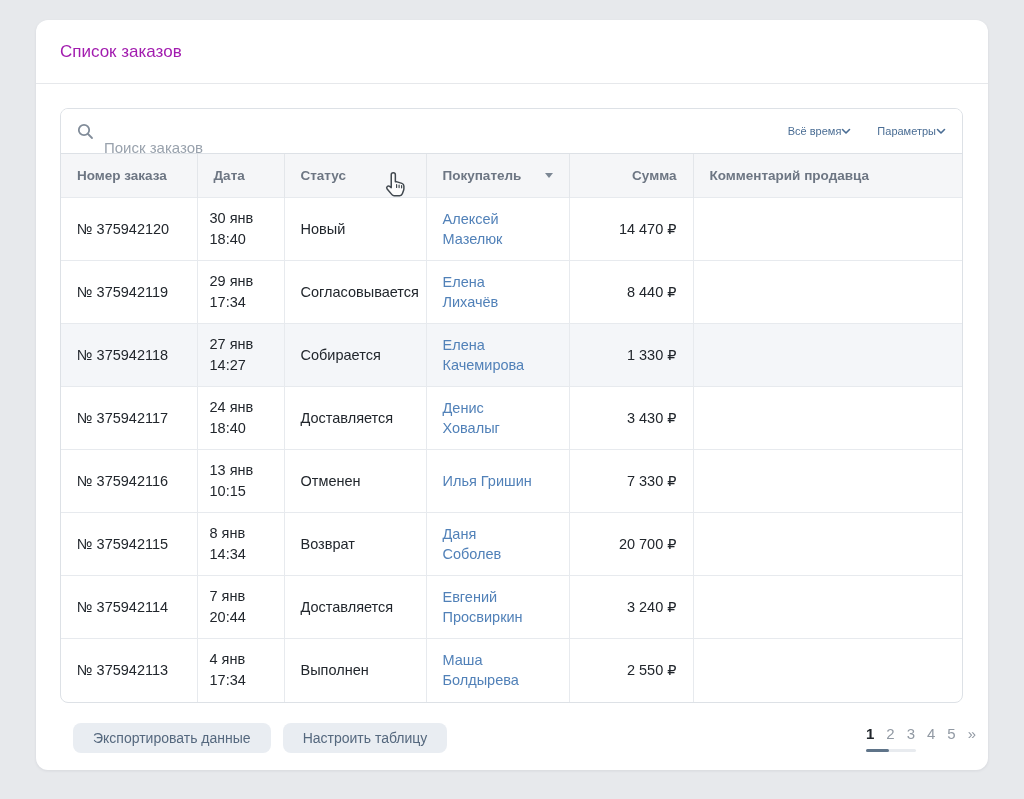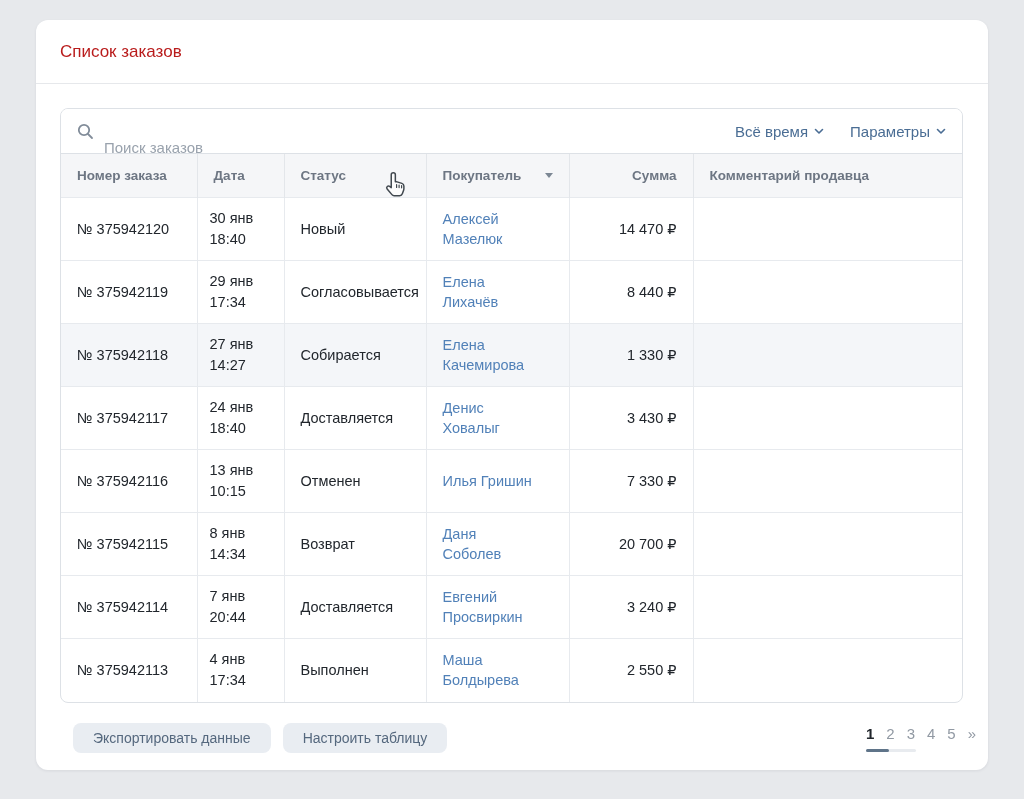--- a/index.html
+++ b/index.html
@@ -8,31 +8,31 @@
     --control-link:#4a6d94; --placeholder:#99a2ad; --icon-gray:#818c99; --row-highlight:#f4f6f9;
     --row-border:#e7eaee; --button-bg:#e9edf2; --button-text:#55687e; --page-inactive:#9199a3;
     --indicator-thumb:#5f7489; --indicator-track:#e8ebef;
   }
   *{box-sizing:border-box;margin:0;padding:0;}
   html,body{width:1024px;height:799px;overflow:hidden;}
   body{background:var(--page-bg);font-family:"Liberation Sans","DejaVu Sans",sans-serif;position:relative;}
   .card{position:absolute;left:36px;top:20px;width:952px;height:750px;background:var(--card-bg);
         border-radius:12px;box-shadow:0 1px 3px rgba(20,30,50,.08);}
   .card-header{height:64px;display:flex;align-items:center;padding:0 24px;border-bottom:1px solid var(--divider);}
-  .card-title{font-size:17px;color:#b91c1c;}
+  .card-title{font-size:17px;color:#a21caf;}
   .card-body{padding:24px;}
   .table-shell{width:903px;border:1px solid var(--container-border);border-radius:8px;overflow:hidden;background:#fff;}
   
   .toolbar{height:44px;display:flex;align-items:center;padding:0 16px;background:#fff;}
   .search-wrap{display:flex;align-items:center;gap:10px;flex:1 1 auto;}
   .search-input{border:none;outline:none;font-size:15px;color:var(--body-text);width:320px;background:transparent;
                 font-family:"Liberation Sans","DejaVu Sans",sans-serif;margin-top:32px;}
   .search-input::placeholder{color:var(--placeholder);}
   .toolbar-controls{display:flex;align-items:center;gap:26px;}
-  .dropdown-link{display:flex;align-items:center;gap:6px;font-size:15px;color:var(--control-link);cursor:pointer;}
+  .dropdown-link{display:flex;align-items:center;font-size:11px;color:var(--control-link);cursor:pointer;}
   .chevron{width:10px;height:10px;display:inline-block;}
   
   table{border-collapse:collapse;table-layout:fixed;width:903px;}
   col.w1{width:136px}col.w2{width:87px}col.w3{width:142px}col.w4{width:143px}col.w5{width:124px}col.w6{width:271px}
   thead th{background:var(--header-row-bg);height:44px;font-size:13.5px;font-weight:700;color:var(--header-text);
            text-align:left;padding:0 16px;border-top:1px solid var(--container-border);}
   thead th + th{border-left:1px solid #e3e6ea;}
   thead th.th-sum{text-align:right;}
   .th-inner{display:flex;align-items:center;justify-content:space-between;}
   tbody td{height:63px;font-size:14.5px;color:var(--body-text);padding:10px 16px;vertical-align:middle;

